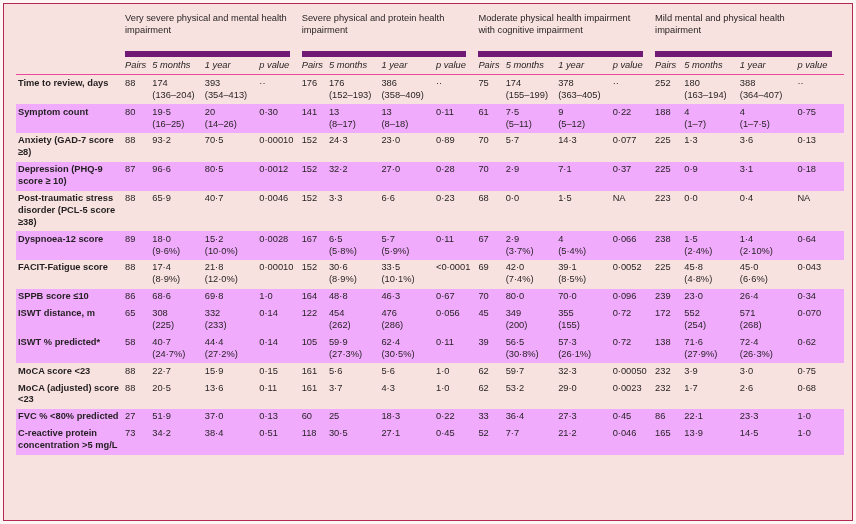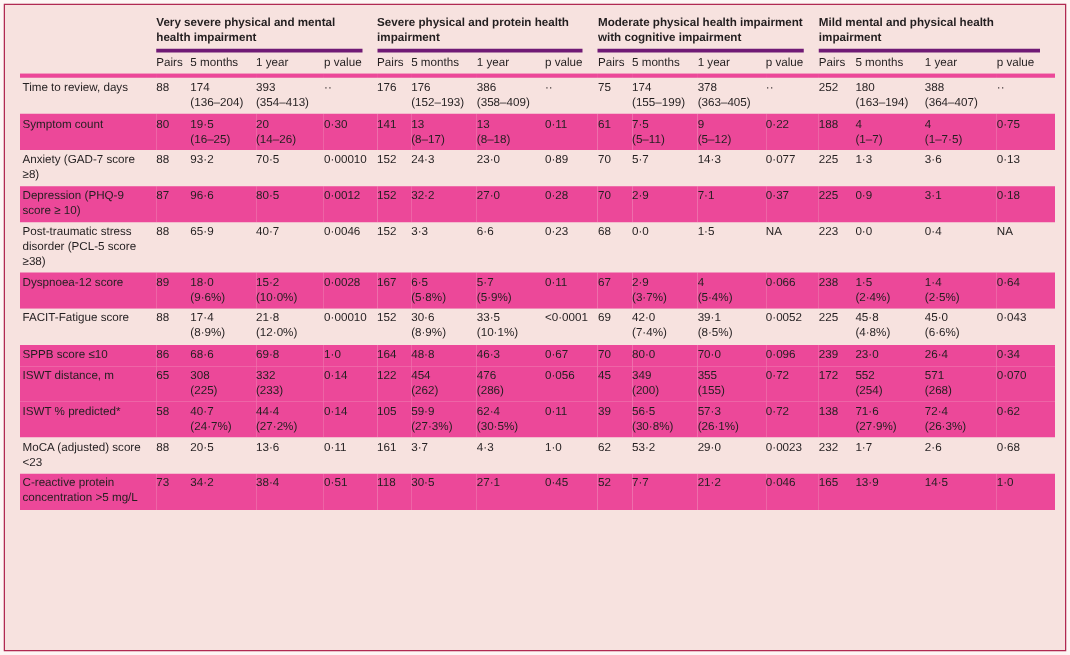--- a/index.html
+++ b/index.html
@@ -4,25 +4,25 @@
 <style>
   html,body{margin:0;padding:0;background:#fdf6f4;font-family:"Liberation Sans","DejaVu Sans",sans-serif;}
   .card{
     position:absolute;left:3px;top:3px;width:850px;height:518px;
     box-sizing:border-box;border:1.5px solid #b02a52;background:#f7e2df;
     padding:9px 8px 4px 12px;overflow:hidden;color:#231f20;
   }
   table{border-collapse:collapse;table-layout:fixed;width:100%;}
   th,td{font-size:9.3px;line-height:1.28;vertical-align:top;padding:2.5px 2px 2.5px 0;text-align:left;font-weight:normal;}
   thead th{padding-top:0;}
-  .grouptitle{font-weight:bold;border-bottom:3px solid #701a75;margin-right:10px;padding-bottom:2px;min-height:24px;}
-  tr.sub th{border-bottom:3px solid #ec4899;padding-bottom:3px;}
+  .grouptitle{font-weight:normal;border-bottom:6px solid #701a75;margin-right:10px;padding-bottom:14px;min-height:24px;}
+  tr.sub th{border-bottom:1px solid #ec4899;padding-bottom:3px;font-style:italic;}
   tbody tr.pink{background:#f7e2df;}
-  tbody tr.white{background:#ec4899;}
-  td.label{padding-left:2px;}
+  tbody tr.white{background:#f0abfc;}
+  td.label{padding-left:2px;font-weight:bold;}
   td.indent{}
   td.val{white-space:pre-line;}
 </style>
 </head>
 <body>
 
 <div class="card">
   <table>
     <colgroup>
         <col style="width: 108px;">
@@ -208,21 +208,21 @@
           <td class="val">67</td>
           <td class="val">2·9
 (3·7%)</td>
           <td class="val">4
 (5·4%)</td>
           <td class="val">0·066</td>
           <td class="val">238</td>
           <td class="val">1·5
 (2·4%)</td>
           <td class="val">1·4
-(2·5%)</td>
+(2·10%)</td>
           <td class="val">0·64</td>
         </tr>
         <tr class="pink">
           <td class="label">FACIT-Fatigue score</td>
           <td class="val">88</td>
           <td class="val">17·4
 (8·9%)</td>
           <td class="val">21·8
 (12·0%)</td>
           <td class="val">0·00010</td>
@@ -312,37 +312,75 @@
 (26·1%)</td>
           <td class="val">0·72</td>
           <td class="val">138</td>
           <td class="val">71·6
 (27·9%)</td>
           <td class="val">72·4
 (26·3%)</td>
           <td class="val">0·62</td>
         </tr>
         <tr class="pink">
+          <td class="label indent">MoCA score &lt;23</td>
+          <td class="val">88</td>
+          <td class="val">22·7</td>
+          <td class="val">15·9</td>
+          <td class="val">0·15</td>
+          <td class="val">161</td>
+          <td class="val">5·6</td>
+          <td class="val">5·6</td>
+          <td class="val">1·0</td>
+          <td class="val">62</td>
+          <td class="val">59·7</td>
+          <td class="val">32·3</td>
+          <td class="val">0·00050</td>
+          <td class="val">232</td>
+          <td class="val">3·9</td>
+          <td class="val">3·0</td>
+          <td class="val">0·75</td>
+        </tr>
+        <tr class="pink">
           <td class="label indent">MoCA (adjusted) score &lt;23</td>
           <td class="val">88</td>
           <td class="val">20·5</td>
           <td class="val">13·6</td>
           <td class="val">0·11</td>
           <td class="val">161</td>
           <td class="val">3·7</td>
           <td class="val">4·3</td>
           <td class="val">1·0</td>
           <td class="val">62</td>
           <td class="val">53·2</td>
           <td class="val">29·0</td>
           <td class="val">0·0023</td>
           <td class="val">232</td>
           <td class="val">1·7</td>
           <td class="val">2·6</td>
           <td class="val">0·68</td>
+        </tr>
+        <tr class="white">
+          <td class="label indent">FVC % &lt;80% predicted</td>
+          <td class="val">27</td>
+          <td class="val">51·9</td>
+          <td class="val">37·0</td>
+          <td class="val">0·13</td>
+          <td class="val">60</td>
+          <td class="val">25</td>
+          <td class="val">18·3</td>
+          <td class="val">0·22</td>
+          <td class="val">33</td>
+          <td class="val">36·4</td>
+          <td class="val">27·3</td>
+          <td class="val">0·45</td>
+          <td class="val">86</td>
+          <td class="val">22·1</td>
+          <td class="val">23·3</td>
+          <td class="val">1·0</td>
         </tr>
         <tr class="white">
           <td class="label indent">C-reactive protein concentration &gt;5 mg/L</td>
           <td class="val">73</td>
           <td class="val">34·2</td>
           <td class="val">38·4</td>
           <td class="val">0·51</td>
           <td class="val">118</td>
           <td class="val">30·5</td>
           <td class="val">27·1</td>

